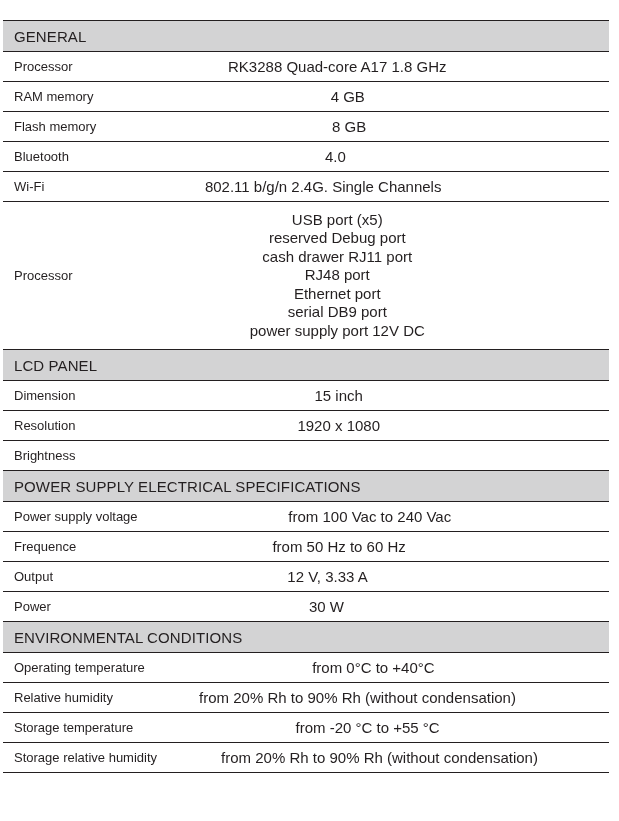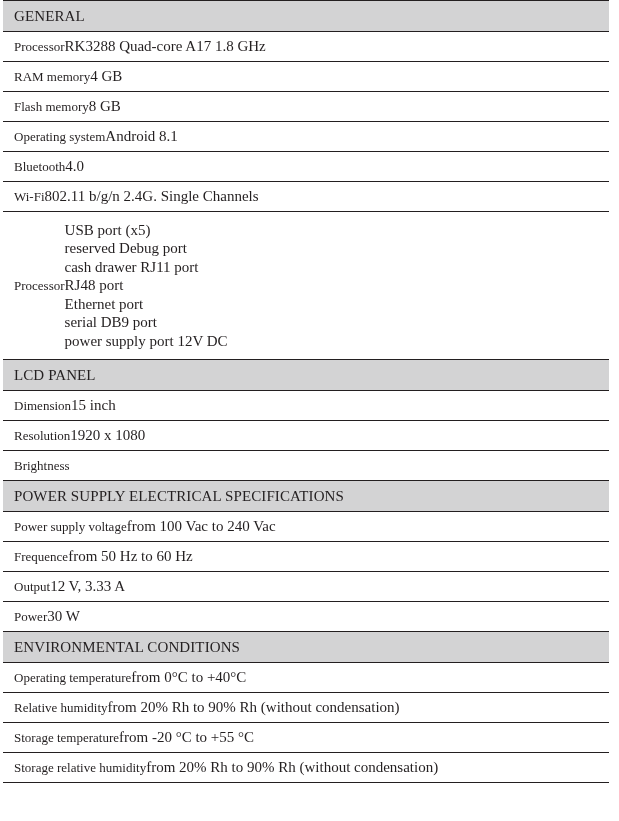--- a/index.html
+++ b/index.html
@@ -12,23 +12,22 @@
     height: 821px;
     font-family: "Liberation Sans", sans-serif;
     color: #231f20;
     -webkit-font-smoothing: antialiased;
   }
 
   #spec-table {
     position: relative;
     width: 606px;
     margin: 0 0 0 3px;
-    padding-top: 0;
+    padding-top: 20px;
     box-sizing: border-box;
-    font-family: Liberation Serif, serif;
   }
 
   .row {
     position: relative;
     width: 606px;
     box-sizing: border-box;
     border-top: 1.3px solid #231f20;
     display: flex;
     align-items: center;
   }
@@ -59,21 +58,21 @@
     flex: 0 0 auto;
     padding-left: 11px;
     font-size: 13px;
     color: #231f20;
     white-space: nowrap;
   }
 
   .value {
     flex: 1 1 auto;
     padding-right: 7px;
-    text-align: left;
+    text-align: center;
     font-size: 15px;
     color: #231f20;
     white-space: nowrap;
   }
 
   .value.multiline {
     line-height: 18.4px;
     white-space: normal;
   }
   .value.multiline .vline {
@@ -98,24 +97,20 @@
       <div class="label">Processor</div>
       <div class="value">RK3288 Quad-core A17 1.8 GHz</div>
     </div>
     <div class="row item">
       <div class="label">RAM memory</div>
       <div class="value">4 GB</div>
     </div>
     <div class="row item">
       <div class="label">Flash memory</div>
       <div class="value">8 GB</div>
-    </div>
-    <div class="row item">
-      <div class="label">Operating system</div>
-      <div class="value">Android 8.1</div>
     </div>
     <div class="row item">
       <div class="label">Bluetooth</div>
       <div class="value">4.0</div>
     </div>
     <div class="row item">
       <div class="label">Wi-Fi</div>
       <div class="value">802.11 b/g/n 2.4G. Single Channels</div>
     </div>
     <div class="row item tall">

